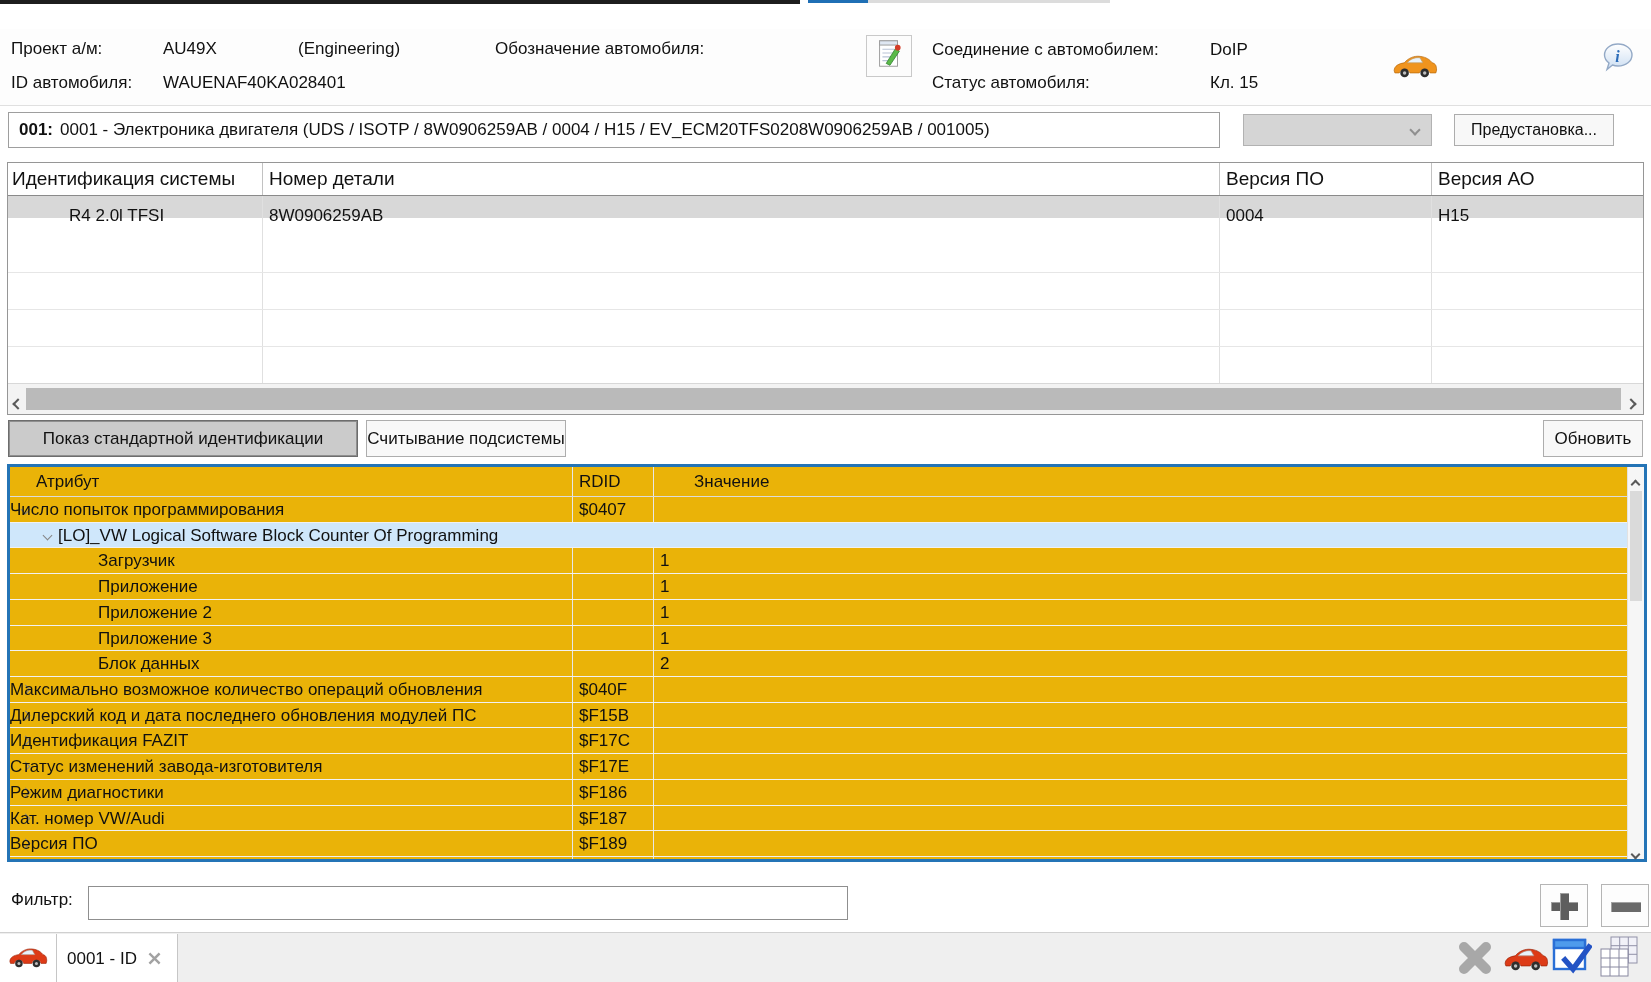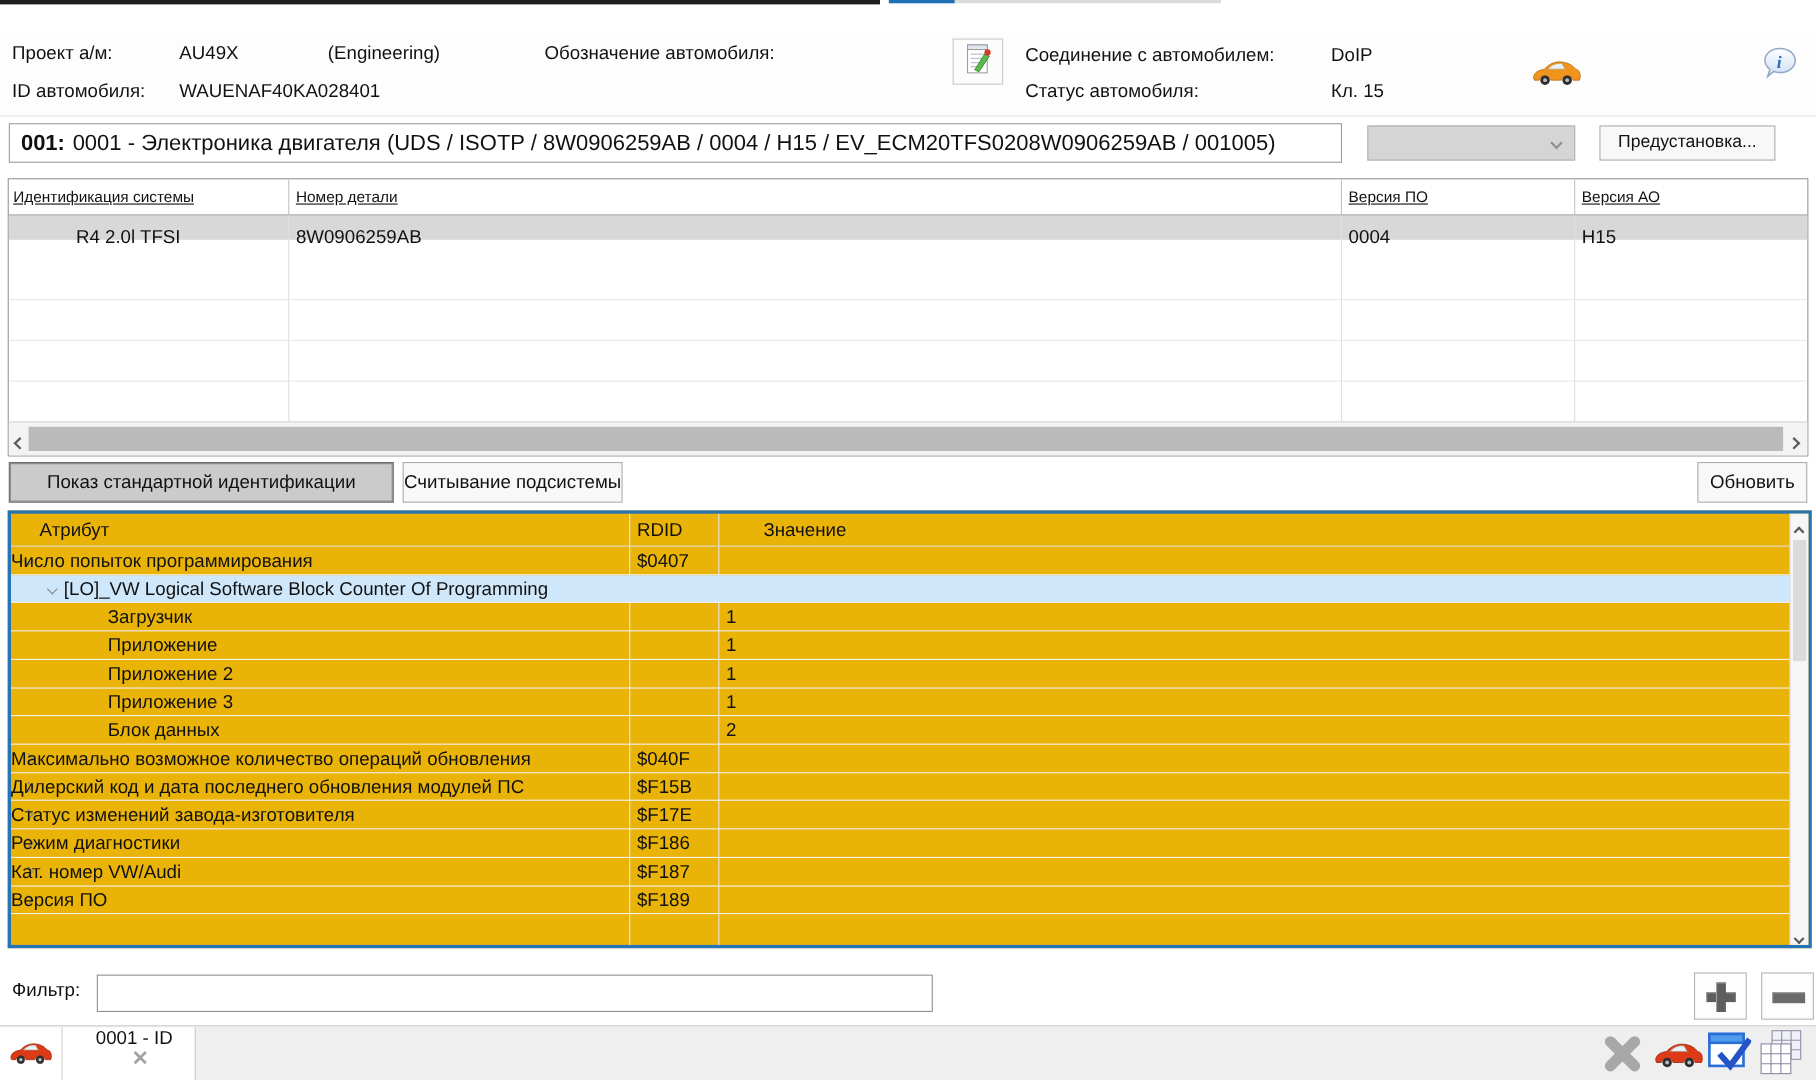--- a/index.html
+++ b/index.html
@@ -19,38 +19,38 @@
   .title-text { left:32px; top:0; height:29px; line-height:30px; font-size:12.5px; color:#1a1a1a; white-space:nowrap; }
 
   
   .header { left:0; top:29px; width:100%; height:77px; background:#fdfdfd; border-bottom:1px solid #e0e0e0; }
   .hlbl { position:absolute; font-size:17px; white-space:nowrap; line-height:22px; }
   .notepad-btn { left:866px; top:6px; width:46px; height:42px; border:1px solid #c9c9c9; background:#fcfcfc; display:flex; align-items:center; justify-content:center; cursor:pointer; }
   .car-orange { left:1392px; top:19px; width:46px; height:34px; }
   .info-btn { left:1602px; top:13px; width:32px; height:32px; }
 
   
-  .ecu-box { left:8px; top:112px; width:1212px; height:36px; border:1px solid #9e9e9e; background:#fff; line-height:34px; padding-left:10px; font-size:20px; white-space:nowrap; overflow:hidden; }
+  .ecu-box { left:8px; top:112px; width:1212px; height:36px; border:1px solid #9e9e9e; background:#fff; line-height:34px; padding-left:10px; font-size:17px; white-space:nowrap; overflow:hidden; }
   .ecu-box b { font-weight:bold; }
   .ecu-box .desc { margin-left:7px; }
   .dropdown { left:1243px; top:114px; width:189px; height:32px; background:#d5d5d5; border:1px solid #b2b2b2; }
   .dropdown .chev { position:absolute; right:12px; top:11px; border-color:#8f8f8f; }
   .pushbtn { position:absolute; display:flex; align-items:center; justify-content:center; background:#f8f8f8; border:1px solid #adadad; font-size:17px; color:#111; cursor:pointer; font-family:"Liberation Sans",sans-serif; }
   .preset-btn { left:1454px; top:114px; width:160px; height:32px; font-size:16px; }
 
   
   .chev { display:inline-block; width:8px; height:8px; border-left:2px solid #5a5a5a; border-bottom:2px solid #5a5a5a; }
   .chev.down  { transform:rotate(-45deg); }
   .chev.up    { transform:rotate(135deg); }
   .chev.left  { transform:rotate(45deg); }
   .chev.right { transform:rotate(225deg); }
 
   
   .idtable { left:7px; top:162px; width:1637px; height:253px; border:1px solid #969696; background:#fff; }
-  .id-h { position:absolute; top:0; height:32px; line-height:32px; font-size:14px; white-space:nowrap;text-decoration:underline; }
+  .id-h { position:absolute; top:0; height:32px; line-height:32px; font-size:19px; white-space:nowrap; }
   .id-head-line { position:absolute; left:0; top:32px; width:100%; height:1px; background:#8a8a8a; }
   .id-vline-h { position:absolute; top:0; height:32px; width:1px; background:#c2c2c2; }
   .id-vline-b { position:absolute; top:33px; height:187px; width:1px; background:#e0e0e0; }
   .id-selrow { position:absolute; left:0; top:33px; width:100%; height:22px; background:#d8d8d8; }
   .id-c { position:absolute; top:0; height:39px; line-height:39px; font-size:17px; white-space:nowrap; }
   .id-rowline { position:absolute; left:0; width:100%; height:1px; background:#e6e6e6; }
   .hscroll { position:absolute; left:0; bottom:0; width:100%; height:31px; background:#f3f3f3; border-top:1px solid #d8d8d8; }
   .hscroll .thumb { position:absolute; left:18px; right:22px; top:4px; height:22px; background:#bababa; }
   .hs-arrow { position:absolute; top:10px; width:10px; height:10px; }
 
@@ -88,21 +88,21 @@
   .pm-btn { position:absolute; width:48px; height:43px; background:#fdfdfd; border:1px solid #b5b5b5; cursor:pointer; }
   .btn-plus { left:1540px; top:884px; }
   .btn-minus { left:1601px; top:884px; }
   .plus-glyph { position:absolute; left:10px; top:8px; width:27px; height:27px; }
   .plus-glyph::before { content:""; position:absolute; left:0; top:9px; width:27px; height:9px; background:#5e5e5e; box-shadow: inset 1px 1px 0 #9e9e9e; }
   .plus-glyph::after { content:""; position:absolute; left:9px; top:0; width:9px; height:27px; background:#5e5e5e; box-shadow: inset 1px 1px 0 #9e9e9e; }
   .minus-glyph { position:absolute; left:9px; top:17px; width:30px; height:10px; background:#6a6a6a; box-shadow: inset 1px 1px 0 #a2a2a2; }
 
   
   .bottombar { left:0; top:932px; width:100%; height:50px; background:#efefef; border-top:1px solid #d0d0d0; }
-  .tab { position:absolute; top:1px; height:49px; background:#fff; border-right:1px solid #c6c6c6; display:flex; align-items:center; cursor:pointer;flex-direction:column; }
+  .tab { position:absolute; top:1px; height:49px; background:#fff; border-right:1px solid #c6c6c6; display:flex; align-items:center; cursor:pointer; }
   .tab-car { left:0; width:57px; justify-content:center; }
   .tab-id { left:57px; width:121px; padding-left:10px; }
   .tab-id .lbl { font-size:17px; white-space:nowrap; }
   .tab-id .close { margin-left:10px; display:flex; }
   .bb-icon { position:absolute; cursor:pointer; }
 </style>
 </head>
 <body>
 
 <div class="app">
@@ -259,20 +259,26 @@
         <span class="c-val"></span>
       </div>
       <div class="trow">
         <span class="tchev closed p1"></span>
         <span class="c-label ind1">Дилерский код и дата последнего обновления модулей ПС</span>
         <span class="c-rdid">$F15B</span>
         <span class="c-val"></span>
       </div>
       <div class="trow">
         <span class="tchev closed p1"></span>
+        <span class="c-label ind1">Идентификация FAZIT</span>
+        <span class="c-rdid">$F17C</span>
+        <span class="c-val"></span>
+      </div>
+      <div class="trow">
+        <span class="tchev closed p1"></span>
         <span class="c-label ind1">Статус изменений завода-изготовителя</span>
         <span class="c-rdid">$F17E</span>
         <span class="c-val"></span>
       </div>
       <div class="trow">
         <span class="tchev closed p1"></span>
         <span class="c-label ind1">Режим диагностики</span>
         <span class="c-rdid">$F186</span>
         <span class="c-val"></span>
       </div>

